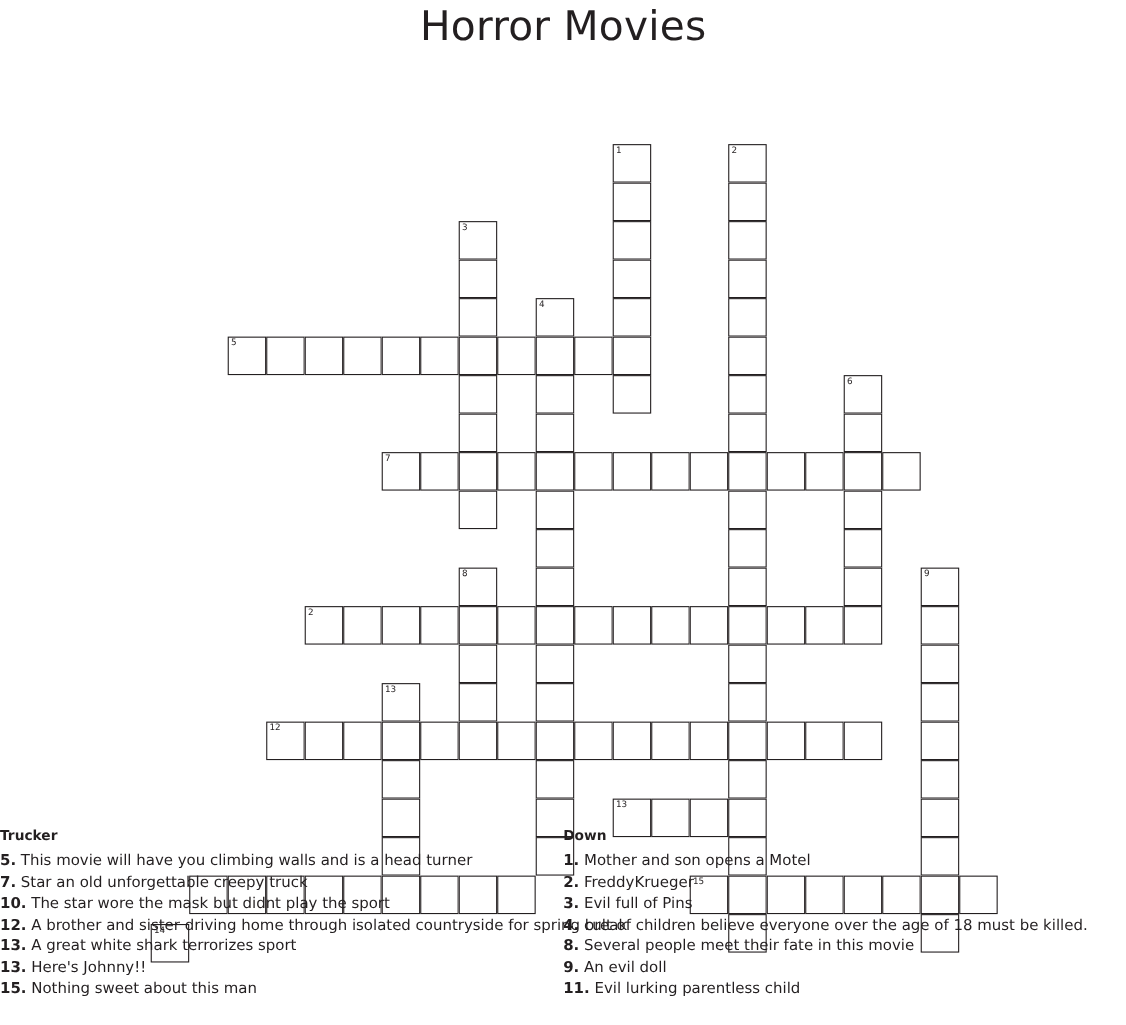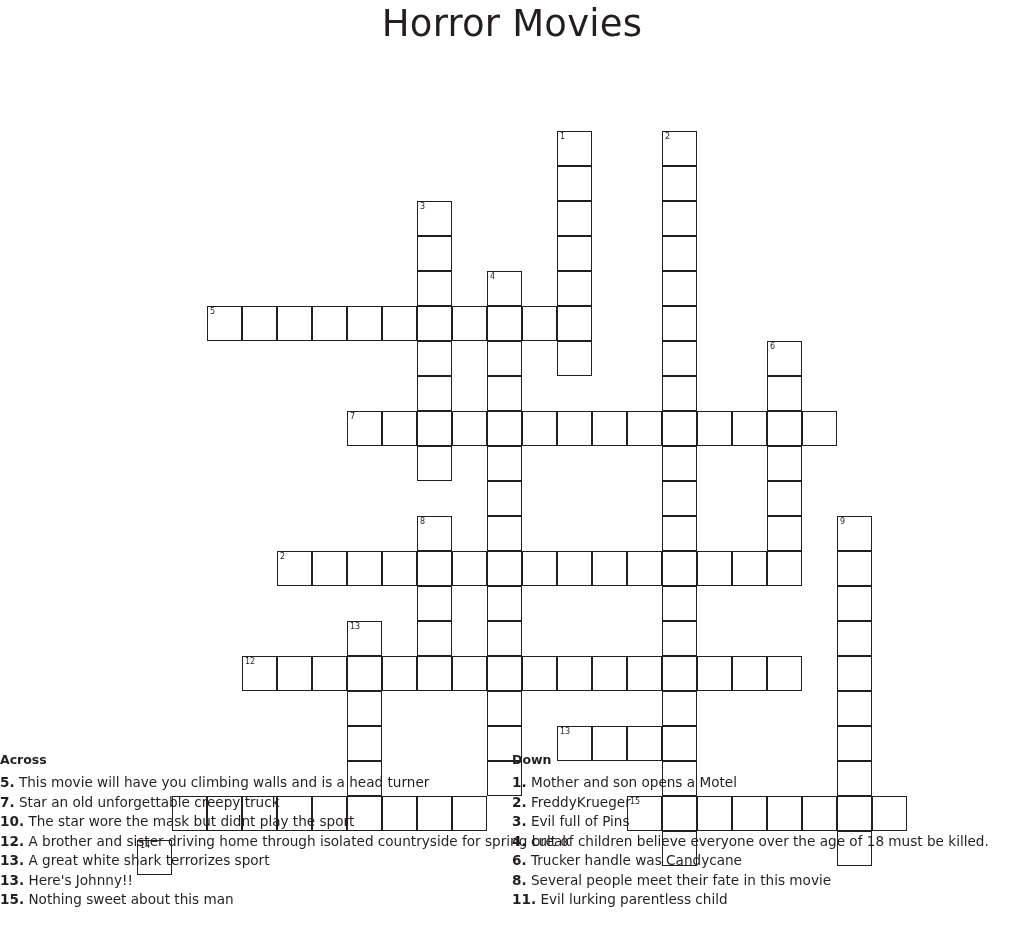--- a/index.html
+++ b/index.html
@@ -250,36 +250,36 @@
     <div class="cell" style="left: 767px; top: 796px;"></div>
     <div class="cell" style="left: 802px; top: 796px;"></div>
     <div class="cell" style="left: 837px; top: 796px;"></div>
     <div class="cell" style="left: 872px; top: 796px;"></div>
     <div class="cell" style="left: 662px; top: 831px;"></div>
     <div class="cell" style="left: 837px; top: 831px;"></div>
   </div>
 
 <div id="clues">
   <div class="clue-col" id="across-col">
-    <div class="clue-head">Across</div>
+    <div class="clue-head">Trucker</div>
     <div id="across-list">
         <div class="clue"><b>5.</b><span> This movie will have you climbing walls and is a head turner</span></div>
         <div class="clue"><b>7.</b><span> Star an old unforgettable creepy truck</span></div>
         <div class="clue"><b>10.</b><span> The star wore the mask but didnt play the sport</span></div>
         <div class="clue"><b>12.</b><span> A brother and sister driving home through isolated countryside for spring break</span></div>
         <div class="clue"><b>13.</b><span> A great white shark terrorizes sport</span></div>
         <div class="clue"><b>13.</b><span> Here's Johnny!!</span></div>
         <div class="clue"><b>15.</b><span> Nothing sweet about this man</span></div>
       </div>
   </div>
   <div class="clue-col" id="down-col">
     <div class="clue-head">Down</div>
     <div id="down-list">
         <div class="clue"><b>1.</b><span> Mother and son opens a Motel</span></div>
         <div class="clue"><b>2.</b><span> FreddyKrueger</span></div>
         <div class="clue"><b>3.</b><span> Evil full of Pins</span></div>
         <div class="clue"><b>4.</b><span> cult of children believe everyone over the age of 18 must be killed.</span></div>
-        <div class="clue"><b>6.</b><span> Trucker handle was Candycane</span></div>
         <div class="clue"><b>8.</b><span> Several people meet their fate in this movie</span></div>
+        <div class="clue"><b>9.</b><span> An evil doll</span></div>
         <div class="clue"><b>11.</b><span> Evil lurking parentless child</span></div>
       </div>
   </div>
 </div>
 
 </body></html>

